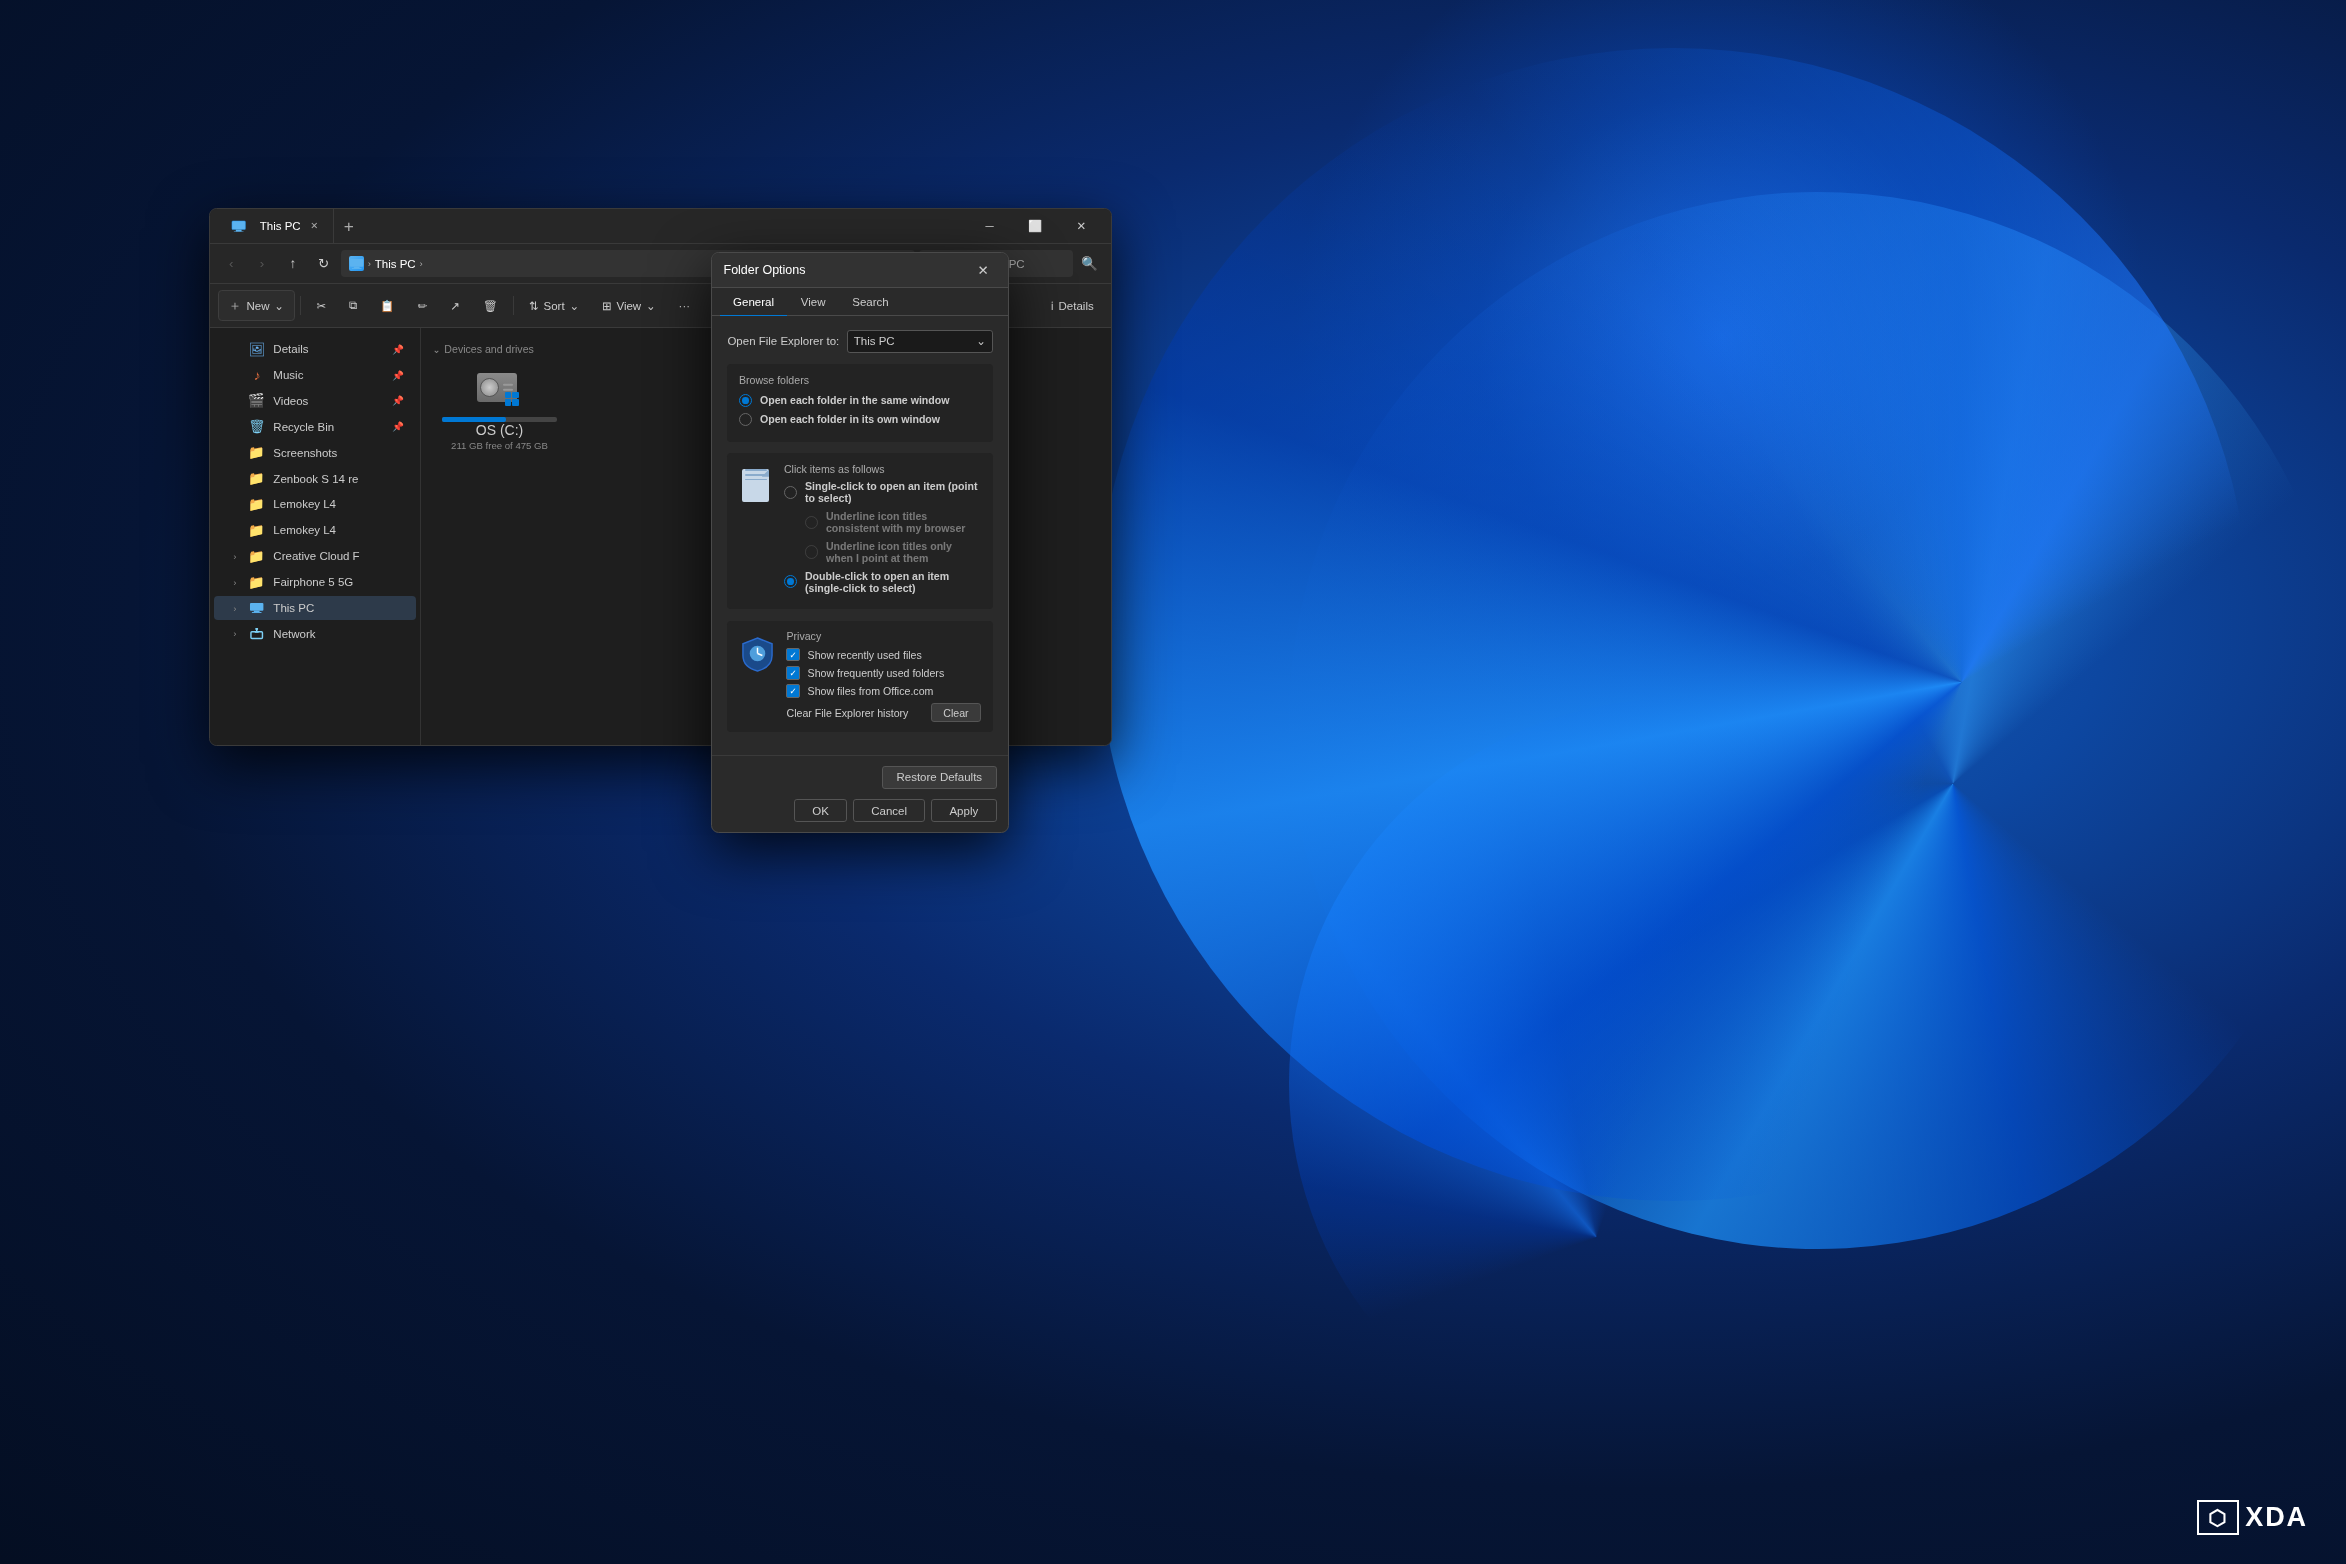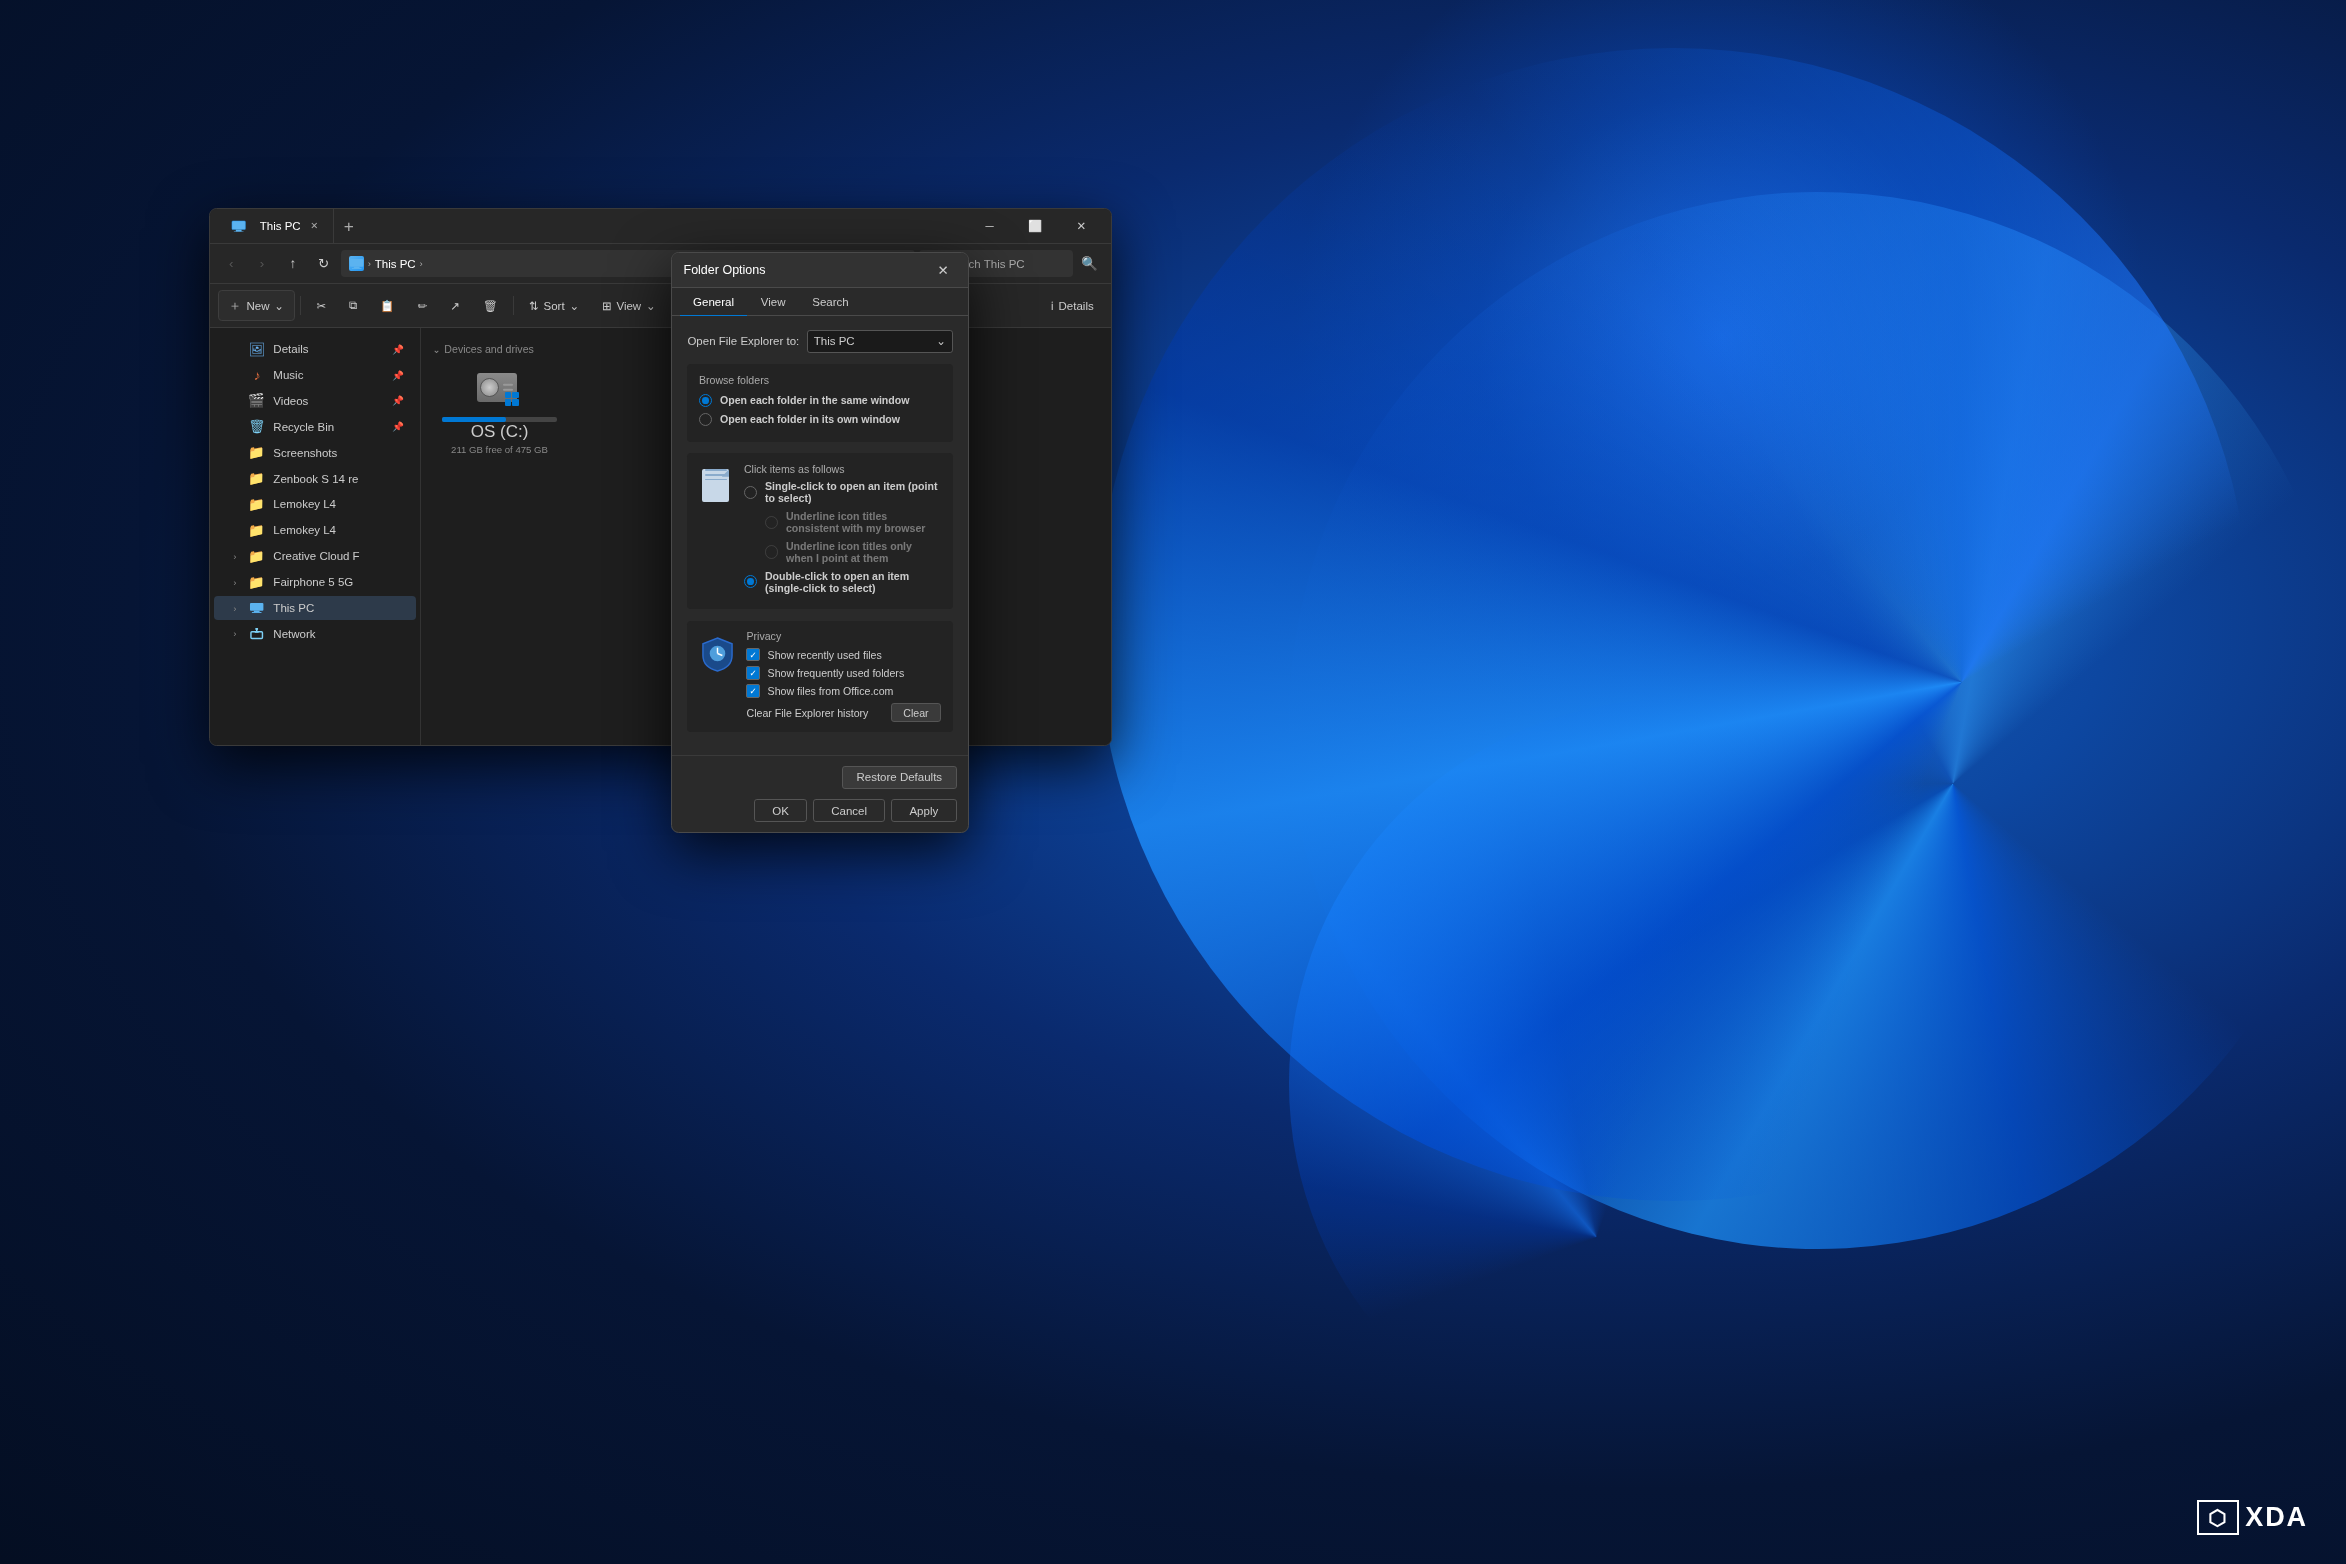--- a/index.html
+++ b/index.html
@@ -395,21 +395,21 @@
       display: flex;
       flex-direction: column;
       align-items: center;
       width: 134px;
       padding: 9.6px;
       border-radius: 5.8px;
       cursor: pointer;
     }
 
     .drive-label {
-      font-size: 17px;
+      font-size: 14px;
       color: #ccc;
       text-align: right;
     }
 
     .drive-bar-container {
       width: 100%;
       height: 4.8px;
       background: #444;
       border-radius: 1.9px;
       margin-top: 3.8px;
@@ -435,21 +435,21 @@
       align-items: center;
       padding: 0 11.5px;
       font-size: 10.6px;
       color: #aaa;
       gap: 7.7px;
     }
 
     .folder-options-dialog {
       position: absolute;
       top: 252px;
-      left: 671px;
+      left: 711px;
       width: 298px;
       background: #2a2a2a;
       border: 1px solid #4a4a4a;
       border-radius: 7.7px;
       box-shadow: 0 19px 58px rgba(0,0,0,0.8);
       overflow: hidden;
     }
 
     .dialog-title-bar {
       height: 35px;

